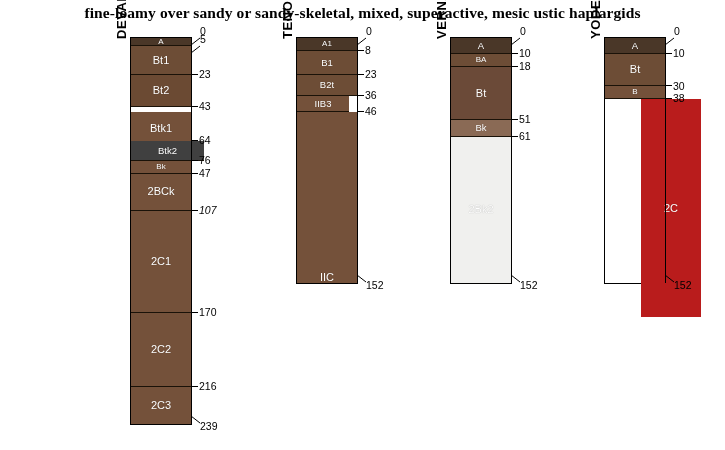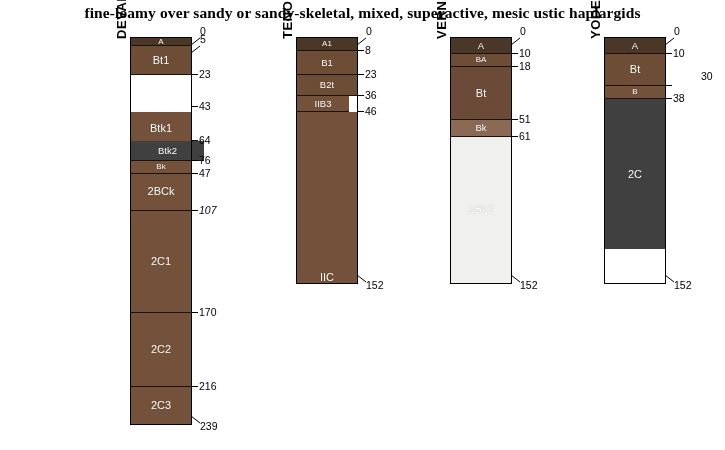--- a/index.html
+++ b/index.html
@@ -90,20 +90,23 @@
 
 <div id="plot">
     <div class="profile">
       <div class="prof-label" style="left: 114px; top: 39px;">DEVARGAS</div>
       <div class="column" style="left: 130px; top: 37px; width: 60px; height: 385.985px;">
         <div class="layer" style="top: 0px; height: 8.075px; width: 60px; background: rgb(74, 55, 40);">
           <span class="layer-label" style="font-size: 8px;">A</span>
         </div>
         <div class="layer" style="top: 8.075px; height: 29.07px; width: 60px; background: rgb(109, 77, 54);">
           <span class="layer-label" style="font-size: 11px;">Bt1</span>
+        </div>
+        <div class="layer" style="top: 37.145px; height: 32.3px; width: 60px; background: rgb(107, 74, 51);">
+          <span class="layer-label" style="font-size: 11px;">Bt2</span>
         </div>
         <div class="layer" style="top: 74px; height: 33.915px; width: 60px; background: rgb(116, 81, 58); justify-content: center;">
           <span class="layer-label" style="font-size: 11px;">Btk1</span>
         </div>
         <div class="layer" style="top: 103.36px; height: 19.38px; width: 73px; background: #404040;">
           <span class="layer-label" style="font-size: 9.5px;">Btk2</span>
         </div>
         <div class="layer" style="top: 122.74px; height: 12.92px; width: 60px; background: rgb(116, 81, 58);">
           <span class="layer-label" style="font-size: 8px;">Bk</span>
         </div>
@@ -229,33 +232,33 @@
       <div class="column" style="left: 604px; top: 37px; width: 60px; height: 245.48px;">
         <div class="layer" style="top: 0px; height: 16.15px; width: 60px; background: rgb(74, 55, 40);">
           <span class="layer-label" style="font-size: 9.5px;">A</span>
         </div>
         <div class="layer" style="top: 16.15px; height: 32.3px; width: 60px; background: rgb(109, 77, 54);">
           <span class="layer-label" style="font-size: 11px;">Bt</span>
         </div>
         <div class="layer" style="top: 48.45px; height: 12.92px; width: 60px; background: rgb(116, 81, 58);">
           <span class="layer-label" style="font-size: 8px;">B</span>
         </div>
-        <div class="layer pale" style="top: 61.37px; height: 150px; width: 60px; background: #404040; border-bottom: none;">
+        <div class="layer pale" style="top: 61.37px; height: 218px; width: 60px; background: #b91c1c; border-bottom: none; margin-left: 36px;">
           <span class="layer-label" style="font-size: 11px;">2C</span>
         </div>
       </div>
       <div class="axis" style="left: 665px; top: 37px; height: 246.48px;"></div>
       <svg class="tickslant" width="10" height="12" style="left: 665px; top: 37px;">
         <line x1="0" y1="8" x2="9" y2="1" stroke="#000" stroke-width="1"></line>
       </svg>
       <div class="ticklabel" style="left: 674px; top: 26px;">0</div>
       <div class="tick" style="left: 665px; top: 53.15px; width: 7px;"></div>
       <div class="ticklabel" style="left: 673px; top: 48.15px;">10</div>
       <div class="tick" style="left: 665px; top: 85.45px; width: 7px;"></div>
-      <div class="ticklabel" style="left: 673px; top: 71px; margin-left: 28px;">30</div>
+      <div class="ticklabel" style="left: 673px; top: 81px;">30</div>
       <div class="tick" style="left: 665px; top: 98.37px; width: 7px;"></div>
       <div class="ticklabel" style="left: 673px; top: 93.37px;">38</div>
       <svg class="tickslant" width="10" height="12" style="left: 665px; top: 274.48px;">
         <line x1="0" y1="1" x2="9" y2="8" stroke="#000" stroke-width="1"></line>
       </svg>
       <div class="ticklabel" style="left: 674px; top: 280.48px;">152</div>
     </div>
   </div>
 
 </body></html>

